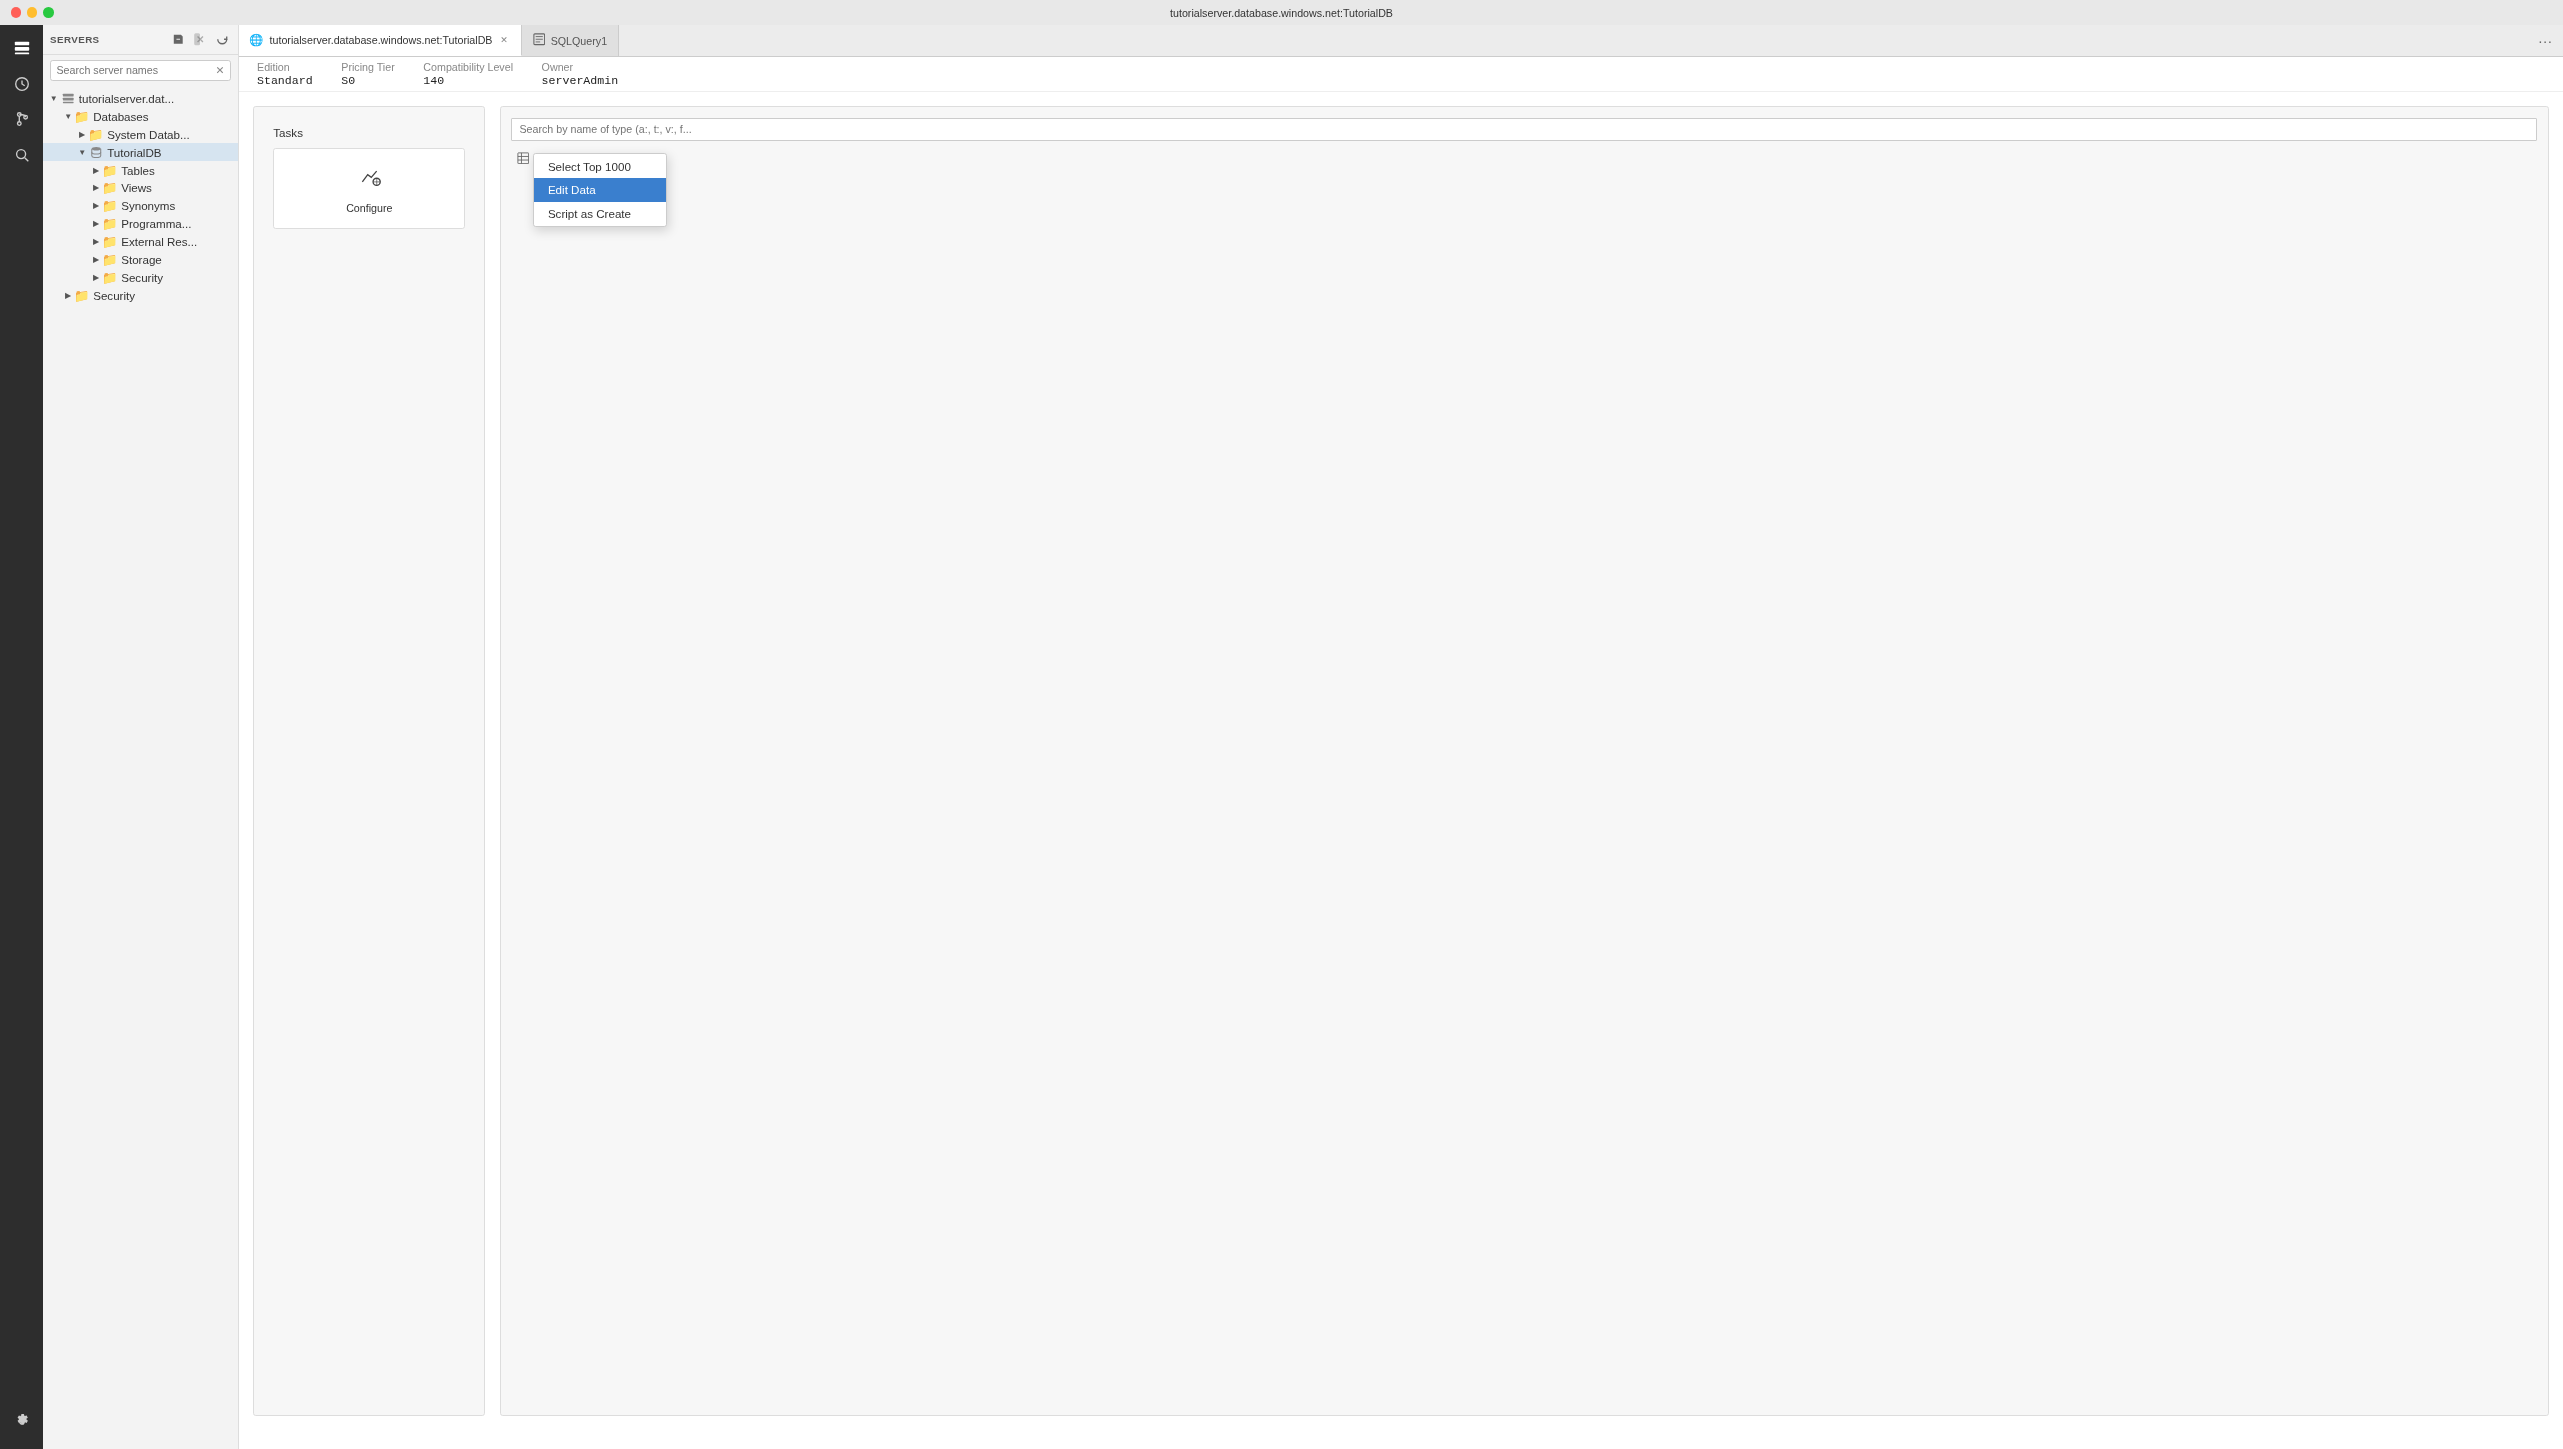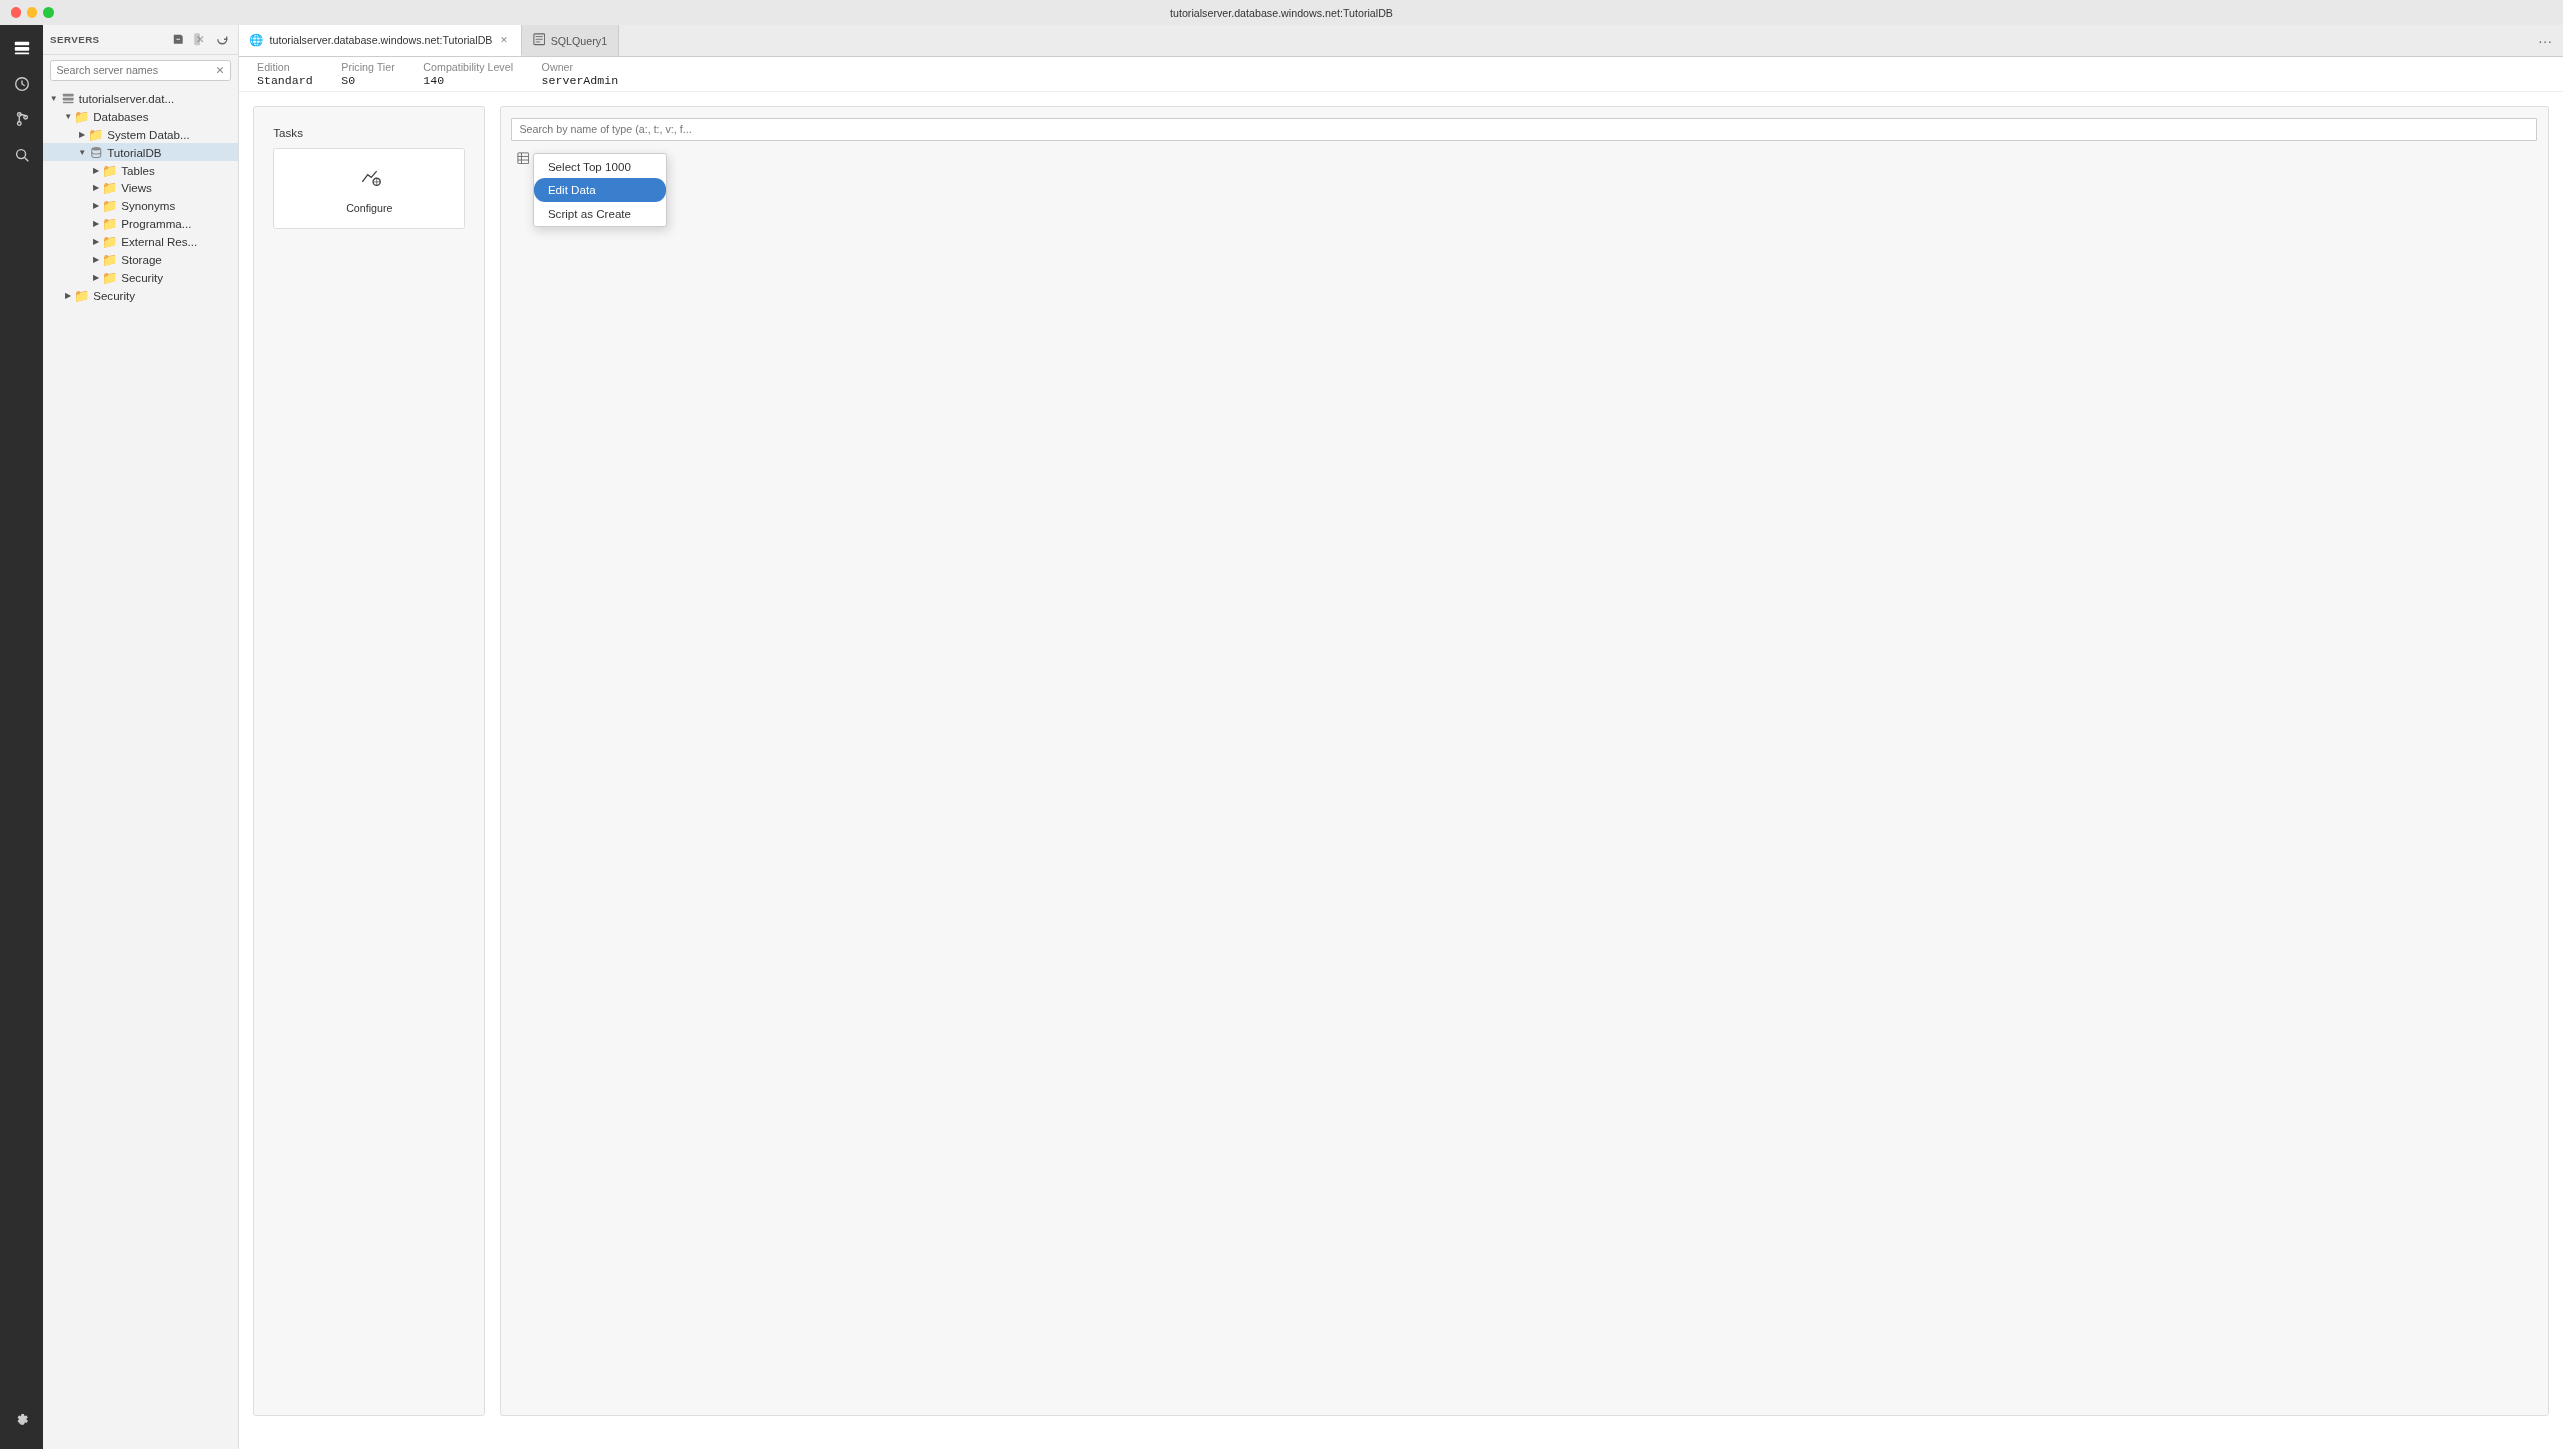--- a/index.html
+++ b/index.html
@@ -323,21 +323,20 @@
     .context-menu-item {
       padding: 5.4px 14.3px;
       cursor: pointer;
       font-size: 11.6px;
       color: #333;
       white-space: nowrap;
     }
     .context-menu-item.active {
       background: #3a7fce;
       color: white;
-      border-radius: 11px;
     }
   </style>
 </head>
 <body>
 
 <div class="title-bar">
   <div class="traffic-lights">
     <div class="traffic-light tl-close"></div>
     <div class="traffic-light tl-min"></div>
     <div class="traffic-light tl-max"></div>

